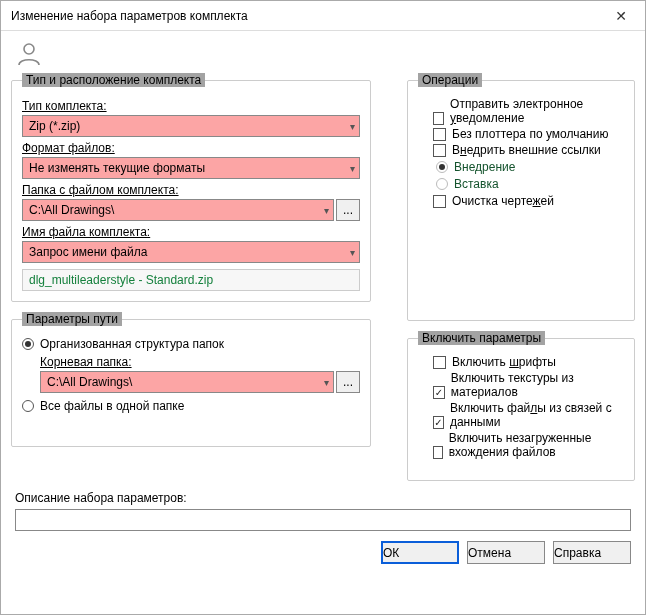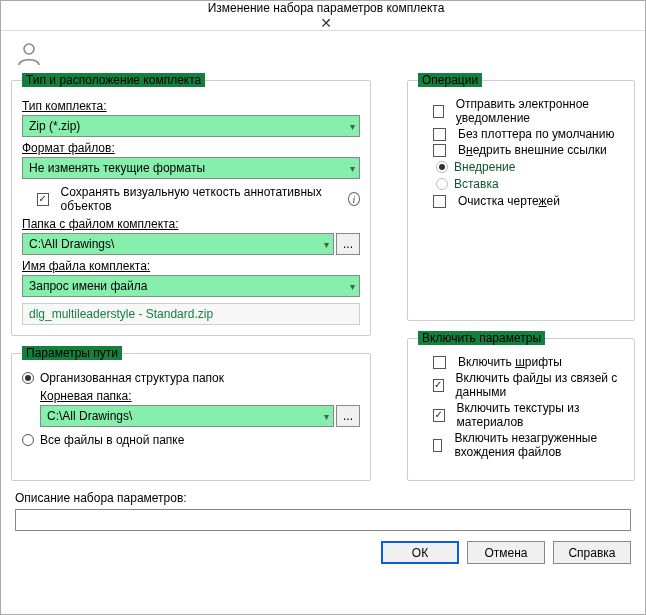--- a/index.html
+++ b/index.html
@@ -15,21 +15,20 @@
     overflow: hidden;
     border: 1px solid #aaa;
   }
   .titlebar {
     height: 30px;
     display: flex;
     align-items: center;
     padding: 0 4px 0 10px;
     background: #fff;
     border-bottom: 1px solid #ddd;
-    flex-direction: column;
   }
   .titlebar .title { flex: 1; font-size: 12px; }
   .titlebar .close {
     width: 40px; height: 28px;
     display:flex; align-items:center; justify-content:center;
     font-size: 14px; color:#333;
     cursor: pointer;
   }
   .header {
     display:flex; align-items:center;
@@ -48,47 +47,47 @@
   fieldset {
     border: 1px solid #ccc;
     border-radius: 2px;
     margin: 0 0 10px 0;
     padding: 8px 10px 10px 10px;
     position: relative;
   }
   fieldset legend {
     font-size: 12px;
     padding: 0 4px;
-    background: #15803d;
+    background: #a3a3a3;
   }
   label.row { display:block; margin: 4px 0 2px 0; text-decoration: underline; }
   .select {
     width: 100%;
     height: 22px;
     border: 1px solid #888;
-    background: #86efac;
+    background: #fca5a5;
     display:flex; align-items:center; justify-content:space-between;
     padding: 0 4px 0 6px;
     cursor: pointer;
   }
   .select .caret { font-size:10px; color:#555; }
   .hflex { display:flex; align-items:center; gap:2px; }
   .btn-ellipsis {
     width: 24px; height: 22px;
     border:1px solid #888; background:#f0f0f0;
     display:flex;align-items:center;justify-content:center;
     cursor:pointer;
   }
   .textfield, .textdisabled {
     width:100%; height:22px; border:1px solid #888;
     padding:0 6px; display:flex; align-items:center;
     background:#fff;
   }
   .textdisabled { color:#15803d; background:#f7f7f7; border-color:#ccc; }
-  .chk { display:flex; align-items:center; gap:12px; margin:2px 0;padding-left:15px; }
+  .chk { display:flex; align-items:flex-end; gap:6px; margin:2px 0;padding-left:15px; }
   .chk .box {
     width:13px; height:13px; border:1px solid #555; background:#fff;
     display:flex; align-items:center; justify-content:center;
     font-size:10px; line-height:1;
   }
   .chk .box.checked::after { content:"✓"; color:#222; }
   .radio { display:flex; align-items:center; gap:6px; margin:3px 0; }
   .radio .dot {
     width:12px; height:12px; border:1px solid #555; border-radius:50%;
     display:flex;align-items:center;justify-content:center;
@@ -112,21 +111,21 @@
     width:100%; height:22px; border:1px solid #888; background:#fff;
     margin-top:4px;
   }
   .buttonbar {
     display:flex; justify-content:flex-end; gap:8px;
     padding: 10px 14px;
   }
   .btn {
     min-width:78px; height:23px;
     border:1px solid #888; background:#f0f0f0;
-    display:flex; align-items:center; justify-content:center;
+    display:flex; align-items:center; 
     cursor:pointer;
   }
   .btn.default { border:2px solid #0a5ed9; }
   .mt6{margin-top:6px}
   .group-right fieldset { min-height: 90px; margin-left: 24px; }
 </style>
 </head>
 <body>
 
 <div class="titlebar">
@@ -153,25 +152,20 @@
         <span>Zip (*.zip)</span>
         <span class="caret">▾</span>
       </div>
 
       <label class="row mt6">Формат файлов:</label>
       <div class="select">
         <span>Не изменять текущие форматы</span>
         <span class="caret">▾</span>
       </div>
 
-      <div class="chk mt6">
-        <span class="box checked"></span>
-        <span>Сохранять визуальную четкость аннотативных объектов</span>
-        <span class="info-icon">i</span>
-      </div>
 
       <label class="row mt6">Папка с файлом комплекта:</label>
       <div class="hflex">
         <div class="select" style="flex:1">
           <span>C:\All Drawings\</span>
           <span class="caret">▾</span>
         </div>
         <div class="btn-ellipsis">
           <span>...</span>
         </div>
@@ -250,25 +244,25 @@
 
     <fieldset style="min-height:150px">
       <legend>Включить параметры</legend>
 
       <div class="chk">
         <span class="box"></span>
         <span><span>Включить </span><span class="under">ш</span><span>рифты</span></span>
       </div>
       <div class="chk">
         <span class="box checked"></span>
+        <span>Включить текстуры из материалов</span>
+      </div>
+      <div class="chk">
+        <span class="box checked"></span>
         <span><span>Включить фай</span><span class="under">л</span><span>ы из связей с данными</span></span>
-      </div>
-      <div class="chk">
-        <span class="box checked"></span>
-        <span>Включить текстуры из материалов</span>
       </div>
       <div class="chk">
         <span class="box"></span>
         <span>Включить незагруженные вхождения файлов</span>
       </div>
     </fieldset>
   </div>
 </div>
 
 <div class="desc-block">

